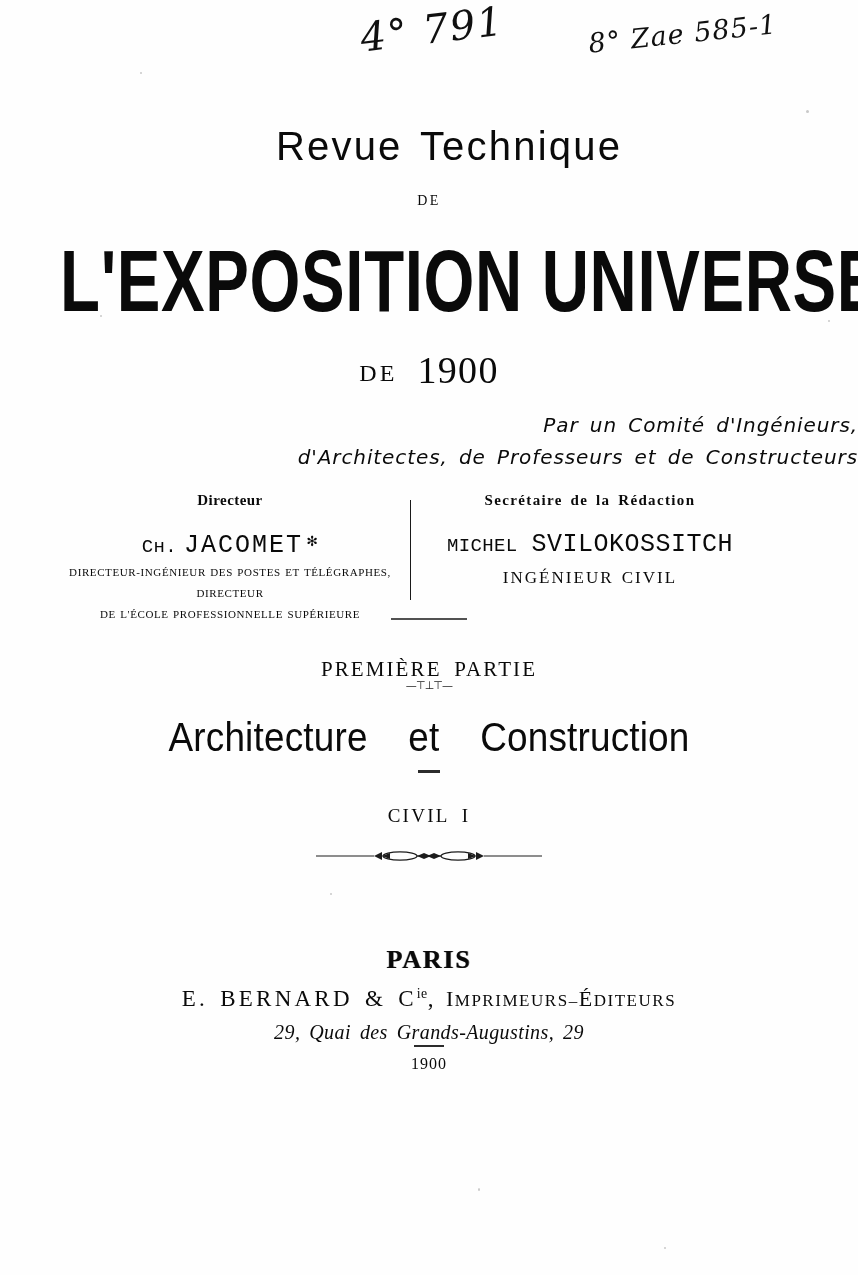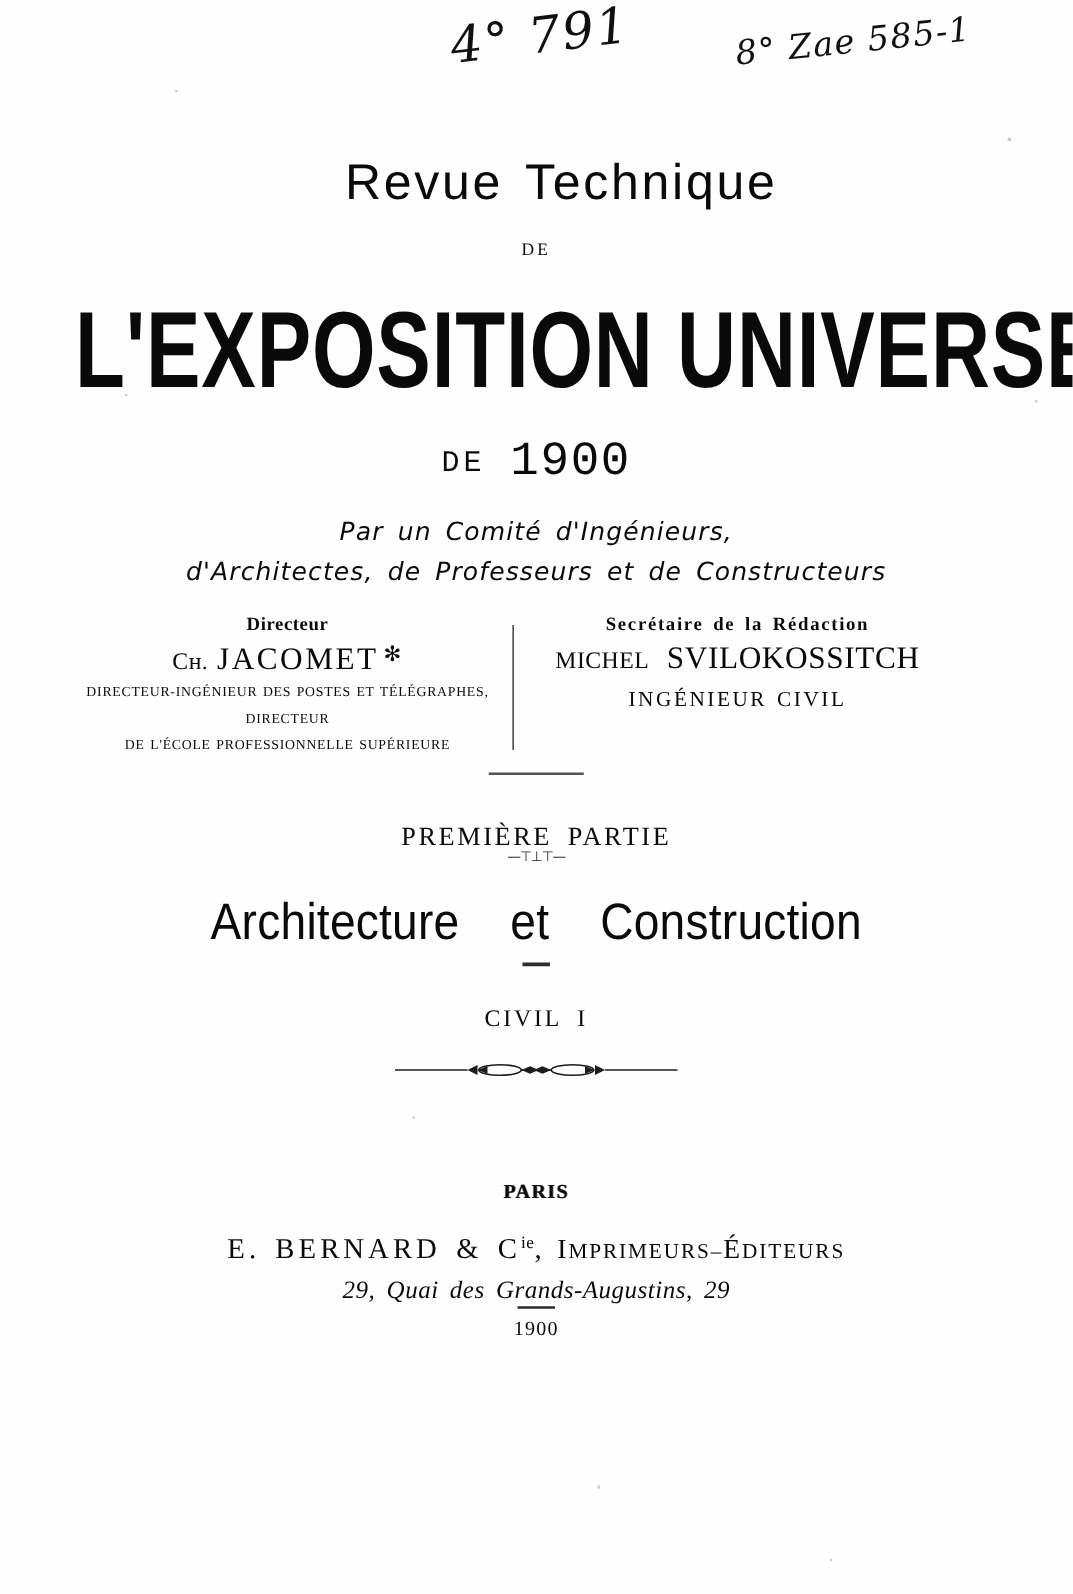--- a/index.html
+++ b/index.html
@@ -78,21 +78,21 @@
     font-weight: 700;
     font-size: 76px;
     line-height: 1;
     letter-spacing: 0.01em;
     transform: scaleX(0.86) scaleY(1.14);
     transform-origin: center top;
   }
 
   #title-year {
     top: 348px;
-    font-family: Liberation Mono, monospace;
+    font-family: Liberation Serif, serif;
     font-weight: 300;
     font-size: 38px;
     letter-spacing: 0.07em;
   }
   #title-year .de-small {
     font-size: 24px;
     letter-spacing: 0.13em;
     vertical-align: 2px;
   }
   #title-year .year-num {
@@ -100,20 +100,21 @@
     letter-spacing: 0.035em;
   }
 
   .byline {
     font-family: "DejaVu Sans", sans-serif;
     font-style: italic;
     font-weight: 300;
     font-size: 20px;
     letter-spacing: 0.045em;
     word-spacing: 0.2em;
+    text-align: right;
   }
   #byline-1 { top: 413px; }
   #byline-2 { top: 445px; }
 
   
   #credits {
     position: absolute;
     left: 0;
     top: 492px;
     width: 858px;
@@ -137,24 +138,24 @@
 
   .cred-role {
     font-family: "Liberation Serif", serif;
     font-weight: 700;
     font-size: 15px;
     letter-spacing: 0.03em;
   }
   #col-right .cred-role { letter-spacing: 0.09em; word-spacing: 0.18em; font-family: Liberation Serif, serif; }
 
   .cred-name {
-    font-family: Liberation Serif, serif;
+    font-family: Liberation Mono, monospace;
     font-size: 25px;
     letter-spacing: 0.04em;
-    margin-top: 4px;
+    margin-top: 21px;
   }
   .cred-name .sc {
     font-size: 19px;
     letter-spacing: 0.02em;
   }
   #jacomet-name .surname { margin-left: 7px; letter-spacing: 0.08em; }
   #svilo-name .surname { margin-left: 14px; letter-spacing: 0.02em; }
   .cross-icon {
     display: inline-block;
     font-size: 17px;
@@ -230,21 +231,21 @@
     transform: translateX(-50%);
     width: 230px;
     height: 22px;
   }
 
   
   #imprint-city {
     top: 945px;
     font-family: "Liberation Serif", serif;
     font-weight: 700;
-    font-size: 16px;
+    font-size: 26px;
     letter-spacing: 0.07em;
     text-shadow: 0.6px 0 0 rgba(0,0,0,0.55), -0.6px 0 0 rgba(0,0,0,0.25);
   }
 
   #imprint-publisher {
     top: 986px;
     font-family: "Liberation Serif", serif;
     font-size: 23px;
     letter-spacing: 0.02em;
   }

